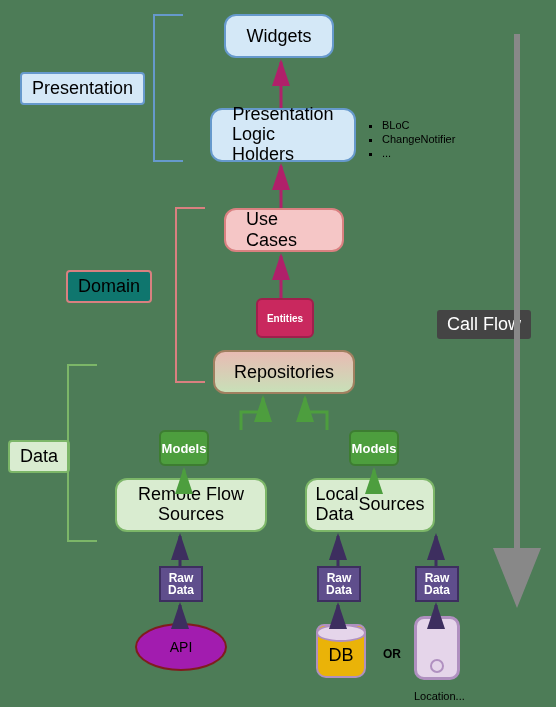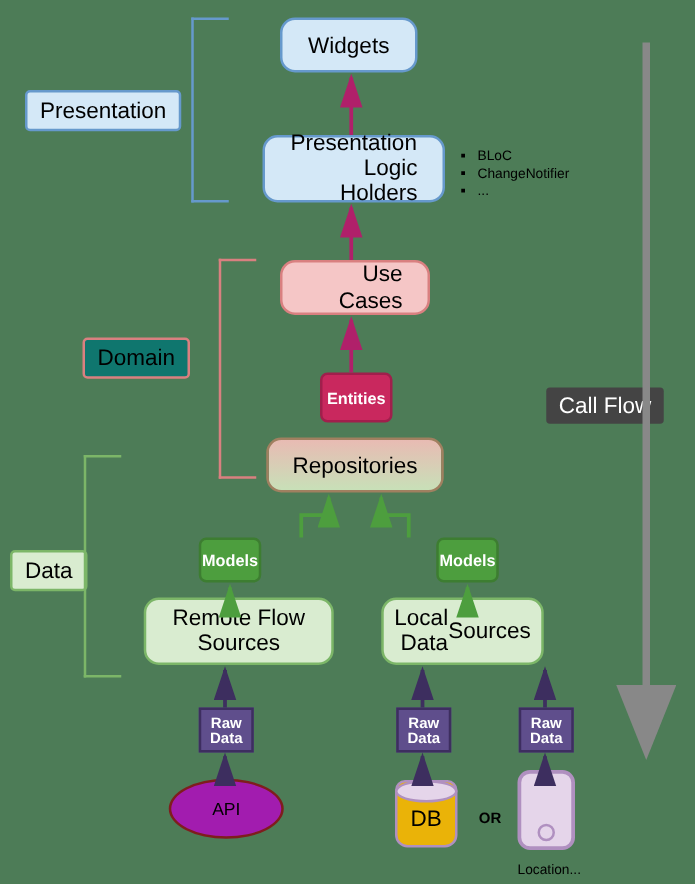--- a/index.html
+++ b/index.html
@@ -1,21 +1,21 @@
 <!DOCTYPE html>
 <html><head>
 <meta charset="utf-8">
 <style>
 *{box-sizing:border-box;margin:0;padding:0}
 body{background:#4d7c57;font-family:Arial,sans-serif;width:556px;height:707px;position:relative;overflow:hidden}
-.box{position:absolute;border-radius:12px;display:flex;align-items:center;justify-content:center;text-align:right;font-size:18px;padding:6px 20px}
+.box{position:absolute;border-radius:12px;display:flex;align-items:center;justify-content:center;text-align:left;font-size:18px;padding:6px 20px}
 .blue{background:#d4e8f7;border:2px solid #6699cc}
 .pink{background:#f5c6c6;border:2px solid #d98080}
 .green{background:#d9ecd0;border:2px solid #7cb668}
-.magenta{background:#c9285e;border:2px solid #a01f4c;color:#fff;font-size:13px;font-weight:bold;border-radius:6px}
+.magenta{background:#c9285e;border:2px solid #a01f4c;color:#fff;font-size:10px;font-weight:bold;border-radius:6px}
 .darkgreen{background:#4d9e3e;border:2px solid #3d7d31;color:#fff;font-size:13px;font-weight:bold;border-radius:6px}
 .purple{background:#5f4e8c;border:2px solid #3d2e5f;color:#fff;font-size:12px;font-weight:bold;border-radius:0}
 .grad{background:linear-gradient(#e8bbb3,#c8e0b8);border:2px solid #a08060}
 .label{position:absolute;font-size:18px;padding:4px 10px;border:2px solid;border-radius:4px}
 .label-blue{background:#d4e8f7;border-color:#6699cc}
 .label-pink{background:#0f766e;border-color:#d98080}
 .label-green{background:#d9ecd0;border-color:#7cb668}
 .bracket{position:absolute;border-left:2px solid;border-top:2px solid;border-bottom:2px solid}
 .callflow{position:absolute;right:25px;top:310px;background:#444;color:#fff;padding:4px 10px;font-size:18px;border-radius:3px}
 .bullets{position:absolute;left:370px;top:117px;font-size:11px}

